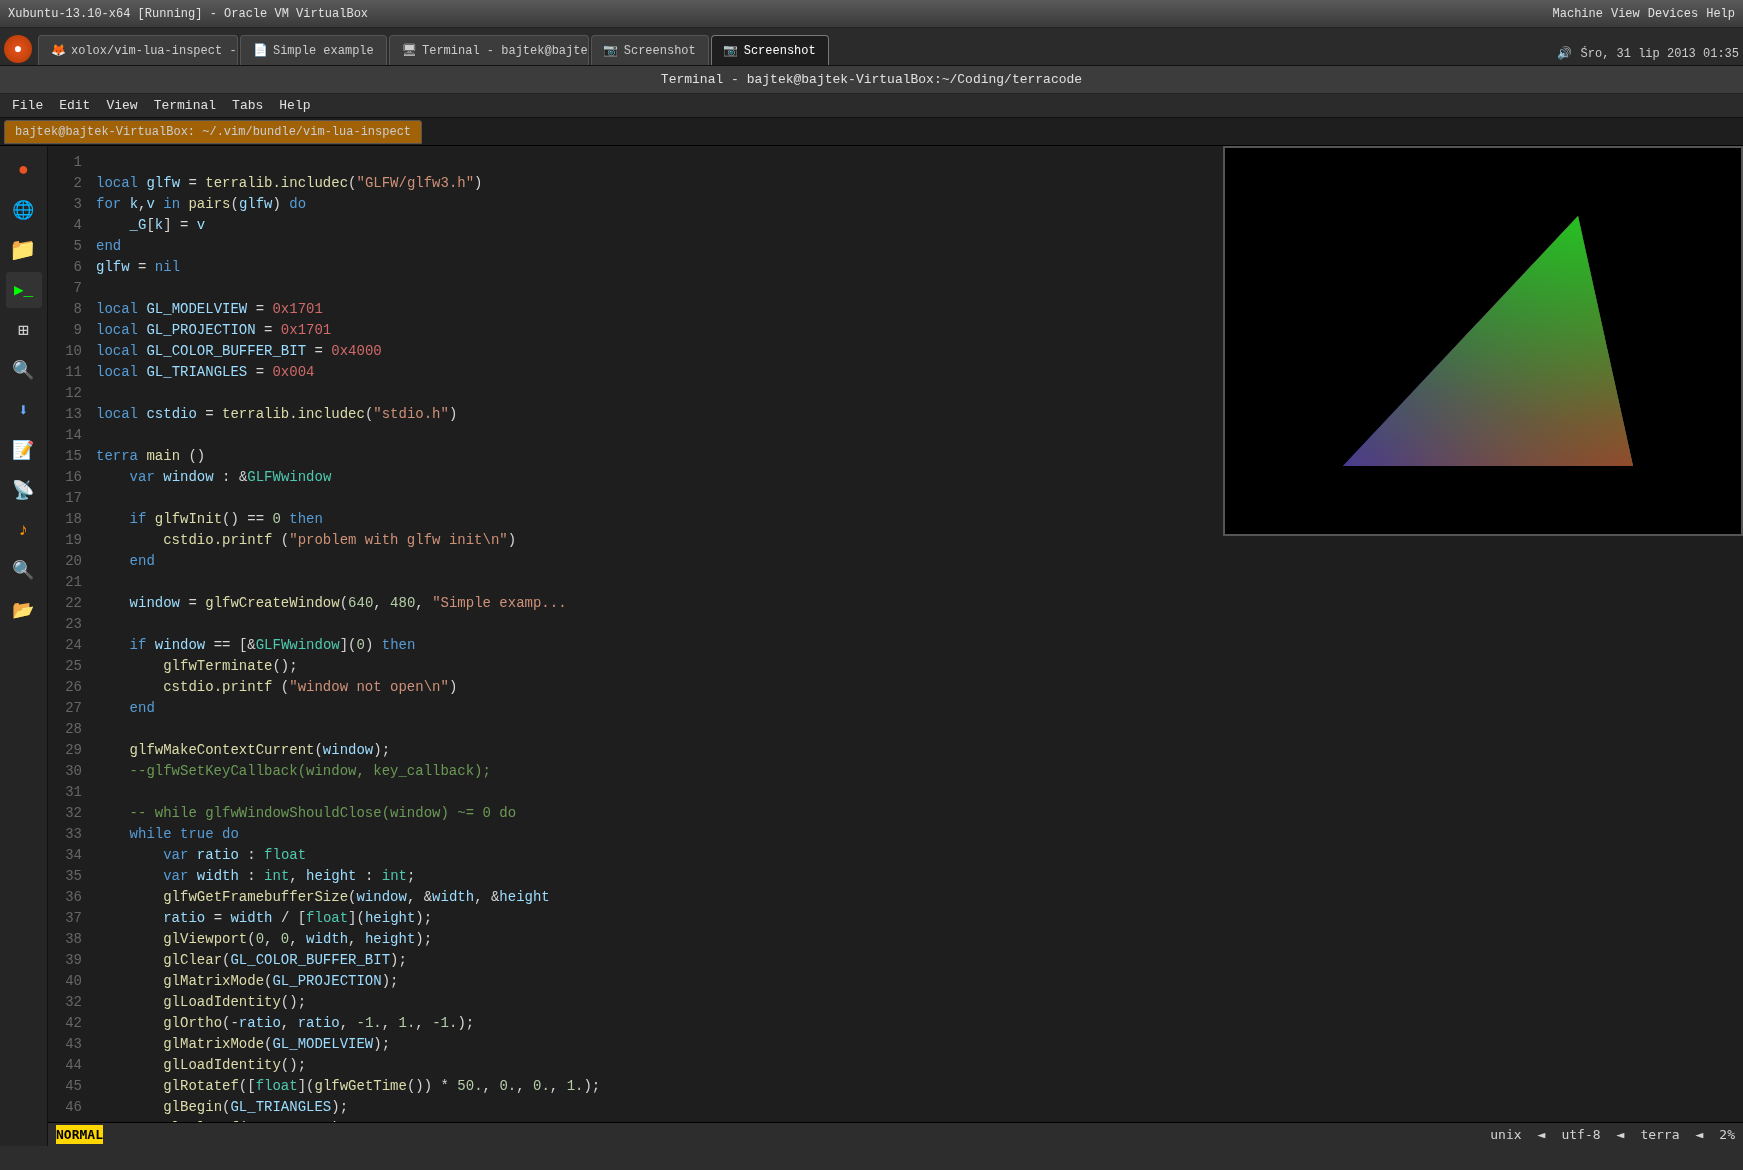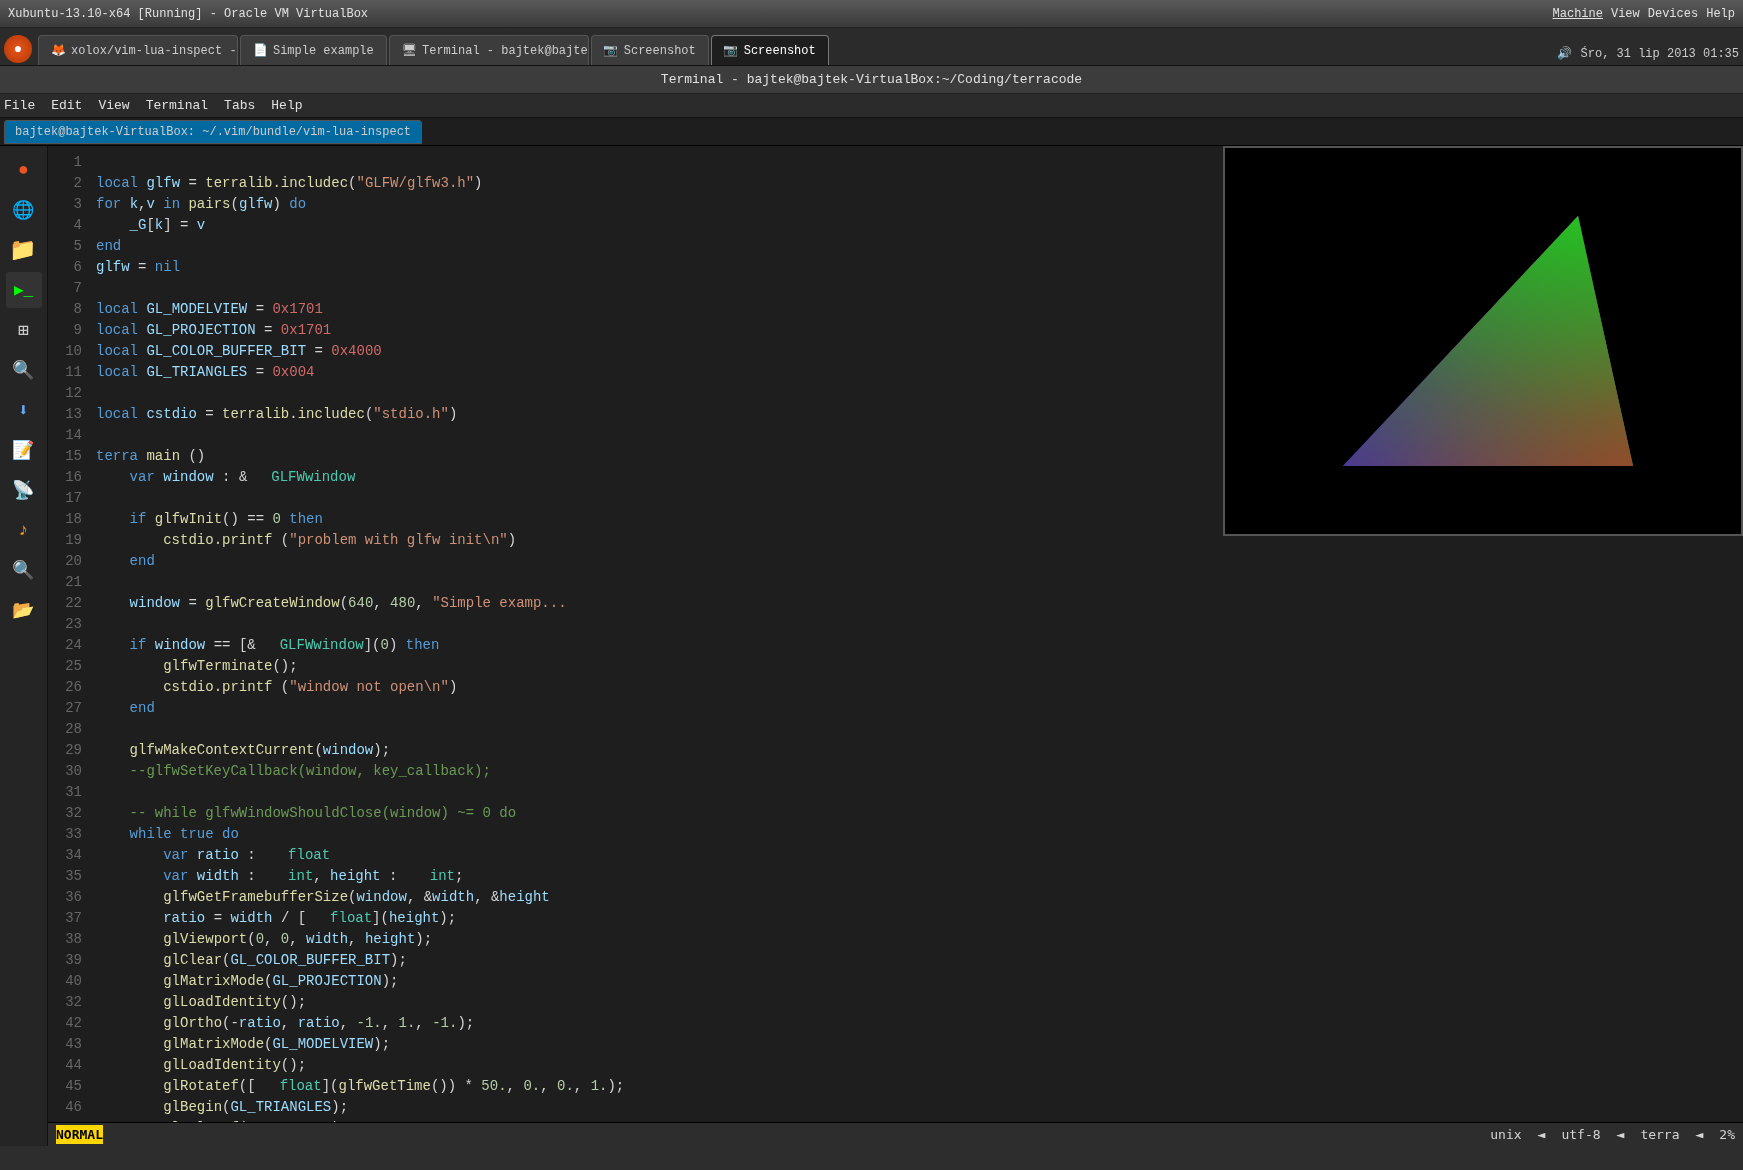--- a/index.html
+++ b/index.html
@@ -62,21 +62,21 @@
       color: #e0e0e0;
       border-bottom: 1px solid #222;
     }
 
     
     #terminal-menu {
       height: 24px;
       background: #2b2b2b;
       display: flex;
       align-items: center;
-      padding: 0 4px;
+      padding: 0 12px;
       gap: 16px;
       font-size: 13px;
       color: #e0e0e0;
       border-bottom: 1px solid #111;
     }
     .menu-item { cursor: pointer; }
 
     
     #terminal-tabs {
       height: 28px;
@@ -86,21 +86,21 @@
       padding: 0 4px;
       border-bottom: 1px solid #000;
     }
     .term-tab {
       height: 24px;
       padding: 0 10px;
       display: flex;
       align-items: center;
       font-size: 12px;
       color: #ccc;
-      background: #0369a1;
+      background: #a16207;
       border: 1px solid #555;
       border-radius: 3px 3px 0 0;
       margin-right: 2px;
       cursor: pointer;
       gap: 6px;
     }
     .term-tab.active { background: #1a1a1a; color: #fff; }
     .term-tab-close { color: #999; font-size: 11px; }
 
     
@@ -170,21 +170,21 @@
       overflow-x: hidden;
     }
 
     
     .kw { color: #569cd6; margin-top: 32px; }       
     .fn { color: #dcdcaa; }       
     .str { color: #ce9178; }      
     .num { color: #b5cea8; }      
     .cmt { color: #6a9955; }      
     .op { color: #d4d4d4; }       
-    .type { color: #4ec9b0; margin-left: 24px; }     
+    .type { color: #4ec9b0; }     
     .const { color: #9cdcfe; }    
     .hex { color: #d16969; }      
     .nil { color: #569cd6; }
 
     
     #screenshot-overlay {
       position: absolute;
       top: 0;
       right: 0;
       width: 520px;
@@ -227,21 +227,21 @@
       font-size: 12px;
       color: #e0e0e0;
     }
   </style>
 </head>
 <body>
 
 <div id="os-titlebar">
   <span>Xubuntu-13.10-x64 [Running] - Oracle VM VirtualBox</span>
   <div style="margin-left:auto; display:flex; gap:8px;">
-    <span style="cursor:pointer; font-size:12px;text-decoration:underline;">Machine</span>
+    <span style="cursor:pointer; font-size:12px;">Machine</span>
     <span style="cursor:pointer; font-size:12px;">View</span>
     <span style="cursor:pointer; font-size:12px;">Devices</span>
     <span style="cursor:pointer; font-size:12px;">Help</span>
   </div>
 </div>
 
 <div id="browser-tabbar">
 
   <div style="width:28px; height:28px; margin-right:6px; margin-bottom:2px; background: radial-gradient(circle, #e95420, #b03800); border-radius:50%; display:flex; align-items:center; justify-content:center; color:white; font-size:14px; cursor:pointer;">●</div>
   <div class="browser-tab">

